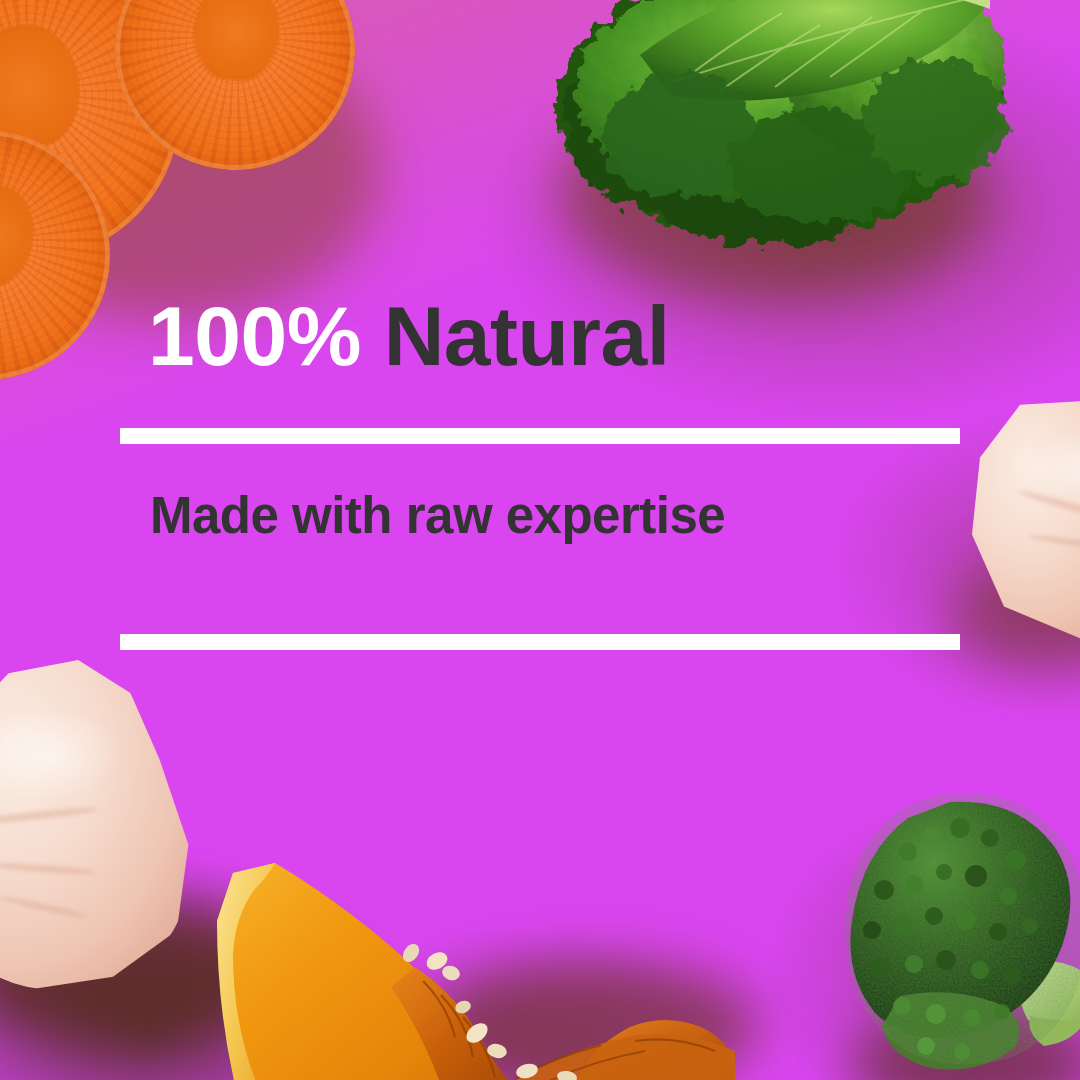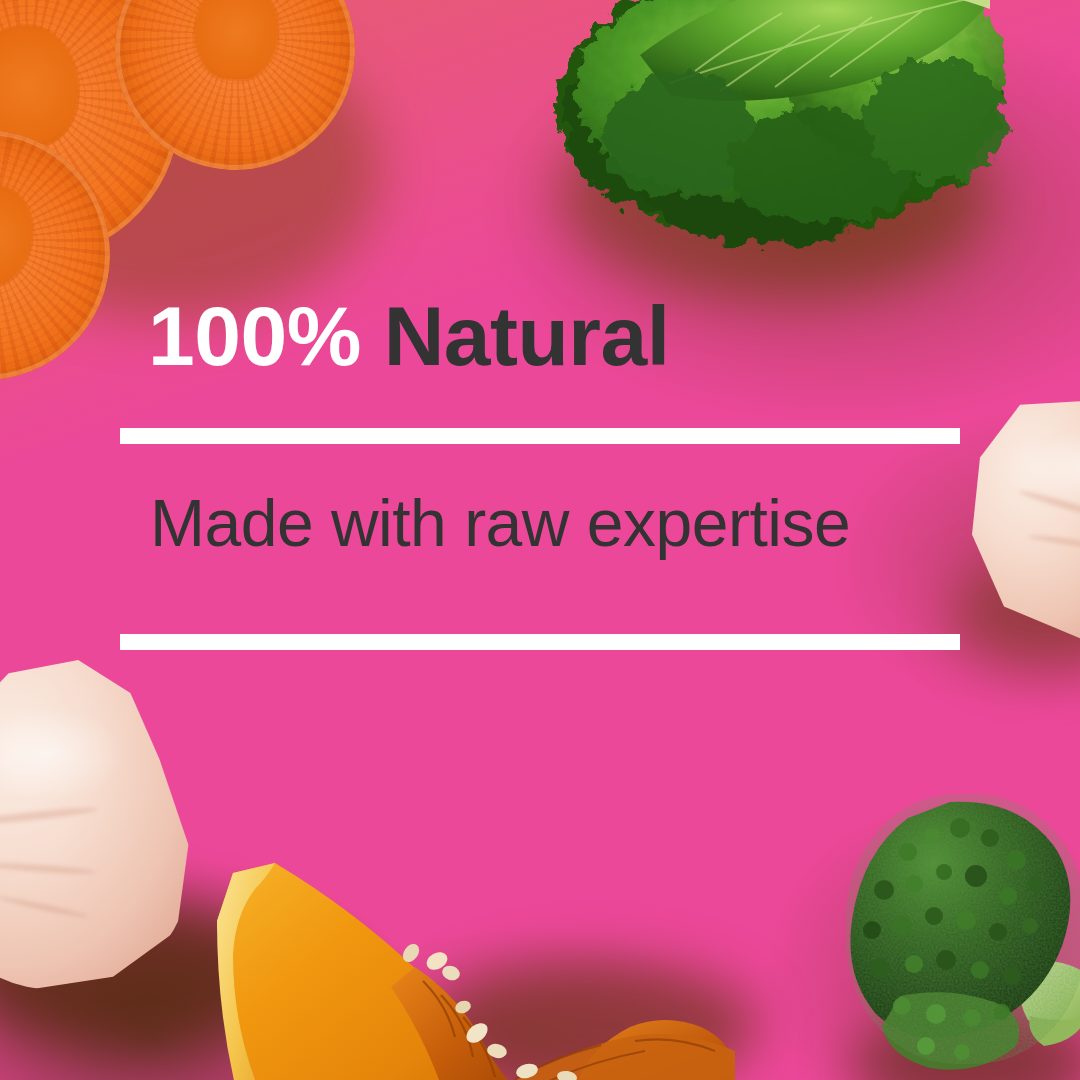--- a/index.html
+++ b/index.html
@@ -1,18 +1,18 @@
 <!DOCTYPE html>
 <html><head>
 <meta charset="utf-8">
 <style>
   html,body{margin:0;padding:0;background:#222;}
   .stage{
     position:relative;width:1080px;height:1080px;overflow:hidden;
-    background:#ec4899;
+    background:#d946ef;
     font-family:"Liberation Sans", sans-serif;
   }
 
   
   .bg-grad{position:absolute;inset:0;pointer-events:none;}
   .bg-grad.g1{background:radial-gradient(ellipse 520px 300px at 78% 20%, rgba(90,55,0,.42), rgba(90,55,0,0) 70%);}
   .bg-grad.g2{background:radial-gradient(ellipse 420px 260px at 14% 96%, rgba(55,40,0,.55), rgba(55,40,0,0) 70%);}
   .bg-grad.g3{background:radial-gradient(ellipse 300px 220px at 96% 52%, rgba(80,50,0,.30), rgba(80,50,0,0) 70%);}
   .bg-grad.g4{background:radial-gradient(ellipse 330px 200px at 48% 99%, rgba(70,45,0,.28), rgba(70,45,0,0) 72%);}
   .bg-grad.g5{background:radial-gradient(ellipse 260px 240px at 88% 90%, rgba(70,45,0,.30), rgba(70,45,0,0) 72%);}
@@ -59,21 +59,21 @@
   .chick .sheen{position:absolute;border-radius:50%;
     background:radial-gradient(ellipse at 50% 50%, rgba(255,255,255,.55), rgba(255,255,255,0) 70%);}
   .chick .vein{position:absolute;background:rgba(210,150,125,.35);border-radius:50%;filter:blur(2px);}
 
   
   .content{position:absolute;left:0;top:0;width:1080px;height:1080px;}
 
   .line-text{position:absolute;white-space:nowrap;letter-spacing:-.5px;}
 
   .row1{left:148px;top:294px;font-size:84px;font-weight:700;line-height:1;}
-  .row2{left:150px;top:490px;font-size:66px;font-weight:400;line-height:1;}
+  .row2{left:150px;top:490px;font-size:51px;font-weight:700;line-height:1;}
   .row3{left:148px;top:700px;font-size:84px;font-weight:700;line-height:1;}
 
   .pct{color:#FFFFFF;}
   .dark{color:#333333;}
 
   .divider{position:absolute;left:120px;width:840px;height:16px;background:#FFFFFF;}
   .div1{top:428px;}
   .div2{top:634px;}
 </style>
 </head>

